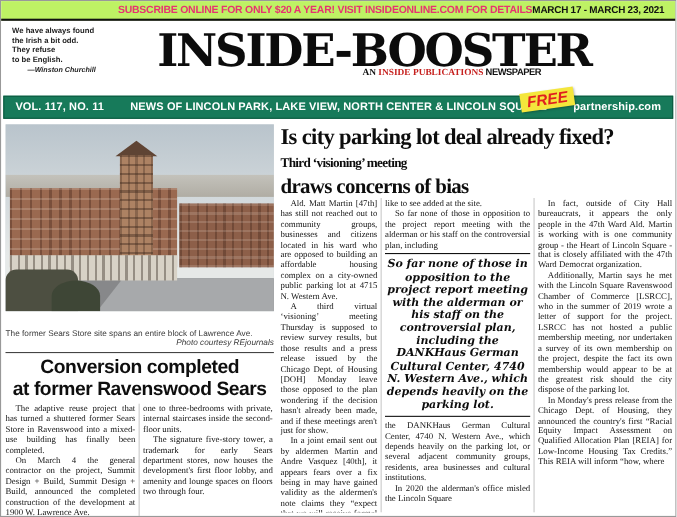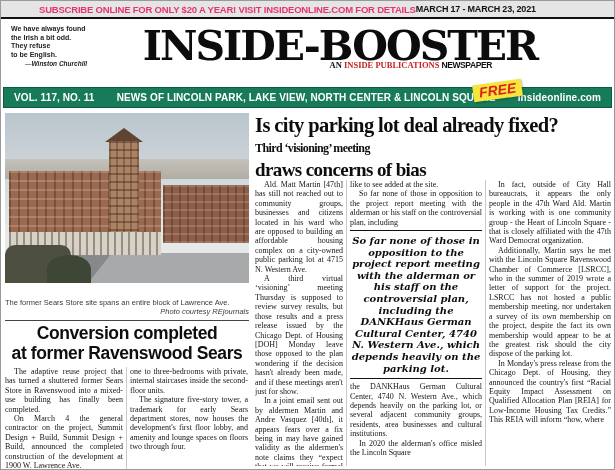--- a/index.html
+++ b/index.html
@@ -4,22 +4,22 @@
 <style>
   * { margin:0; padding:0; box-sizing:border-box; }
   html,body { background:#e9e9e9; }
   .page {
     position:relative; width:615px; height:470px; overflow:hidden;
     background:#fff; border:1px solid #999;
     font-family:"Liberation Sans", sans-serif; color:#111;
   }
   
   .top-strip {
-    height:18px; display:flex; align-items:center; justify-content:flex-start;
-    padding:0 10px 0 38px; border-bottom:2.5px solid #111; background:#e5e5e5;
+    height:18px; display:flex; align-items:center; justify-content:flex-end;
+    padding:0 10px 0 38px; border-bottom:2.5px solid #111; background:#bef264;
   }
   .subscribe { color:#e73370; font-weight:bold; font-size:9.5px; letter-spacing:-0.2px; }
   .issue-date { color:#111; font-weight:bold; font-size:9px; letter-spacing:-0.2px; }
 
   
   .masthead { position:relative; height:68px; background:#fff; }
   .mast-quote { position:absolute; left:10px; top:6px; width:100px;
     font-size:7px; font-weight:bold; line-height:8.6px; color:#222; }
   .mast-quote .attr { font-style:italic; font-size:6.5px; margin-left:14px; margin-top:1px; }
   .paper-title {
@@ -143,21 +143,21 @@
     <div class="paper-title">INSIDE-BOOSTER</div>
     <div class="tagline">
       <span class="an">AN </span><span class="brand">INSIDE PUBLICATIONS</span><span class="suffix"> NEWSPAPER</span>
     </div>
     <div class="free-badge">FREE</div>
   </div>
 
   <div class="green-bar">
     <span>VOL. 117, NO. 11</span>
     <span class="mid">NEWS OF LINCOLN PARK, LAKE VIEW, NORTH CENTER &amp; LINCOLN SQUARE</span>
-    <span>insideonline.com</span>
+    <span>partnership.com</span>
   </div>
 
   <div class="content">
 
     <div class="left-block">
       <div class="photo">
         <div class="ph-sky"></div>
         <div class="ph-far"></div>
         <div class="ph-main"></div>
         <div class="ph-right"></div>

